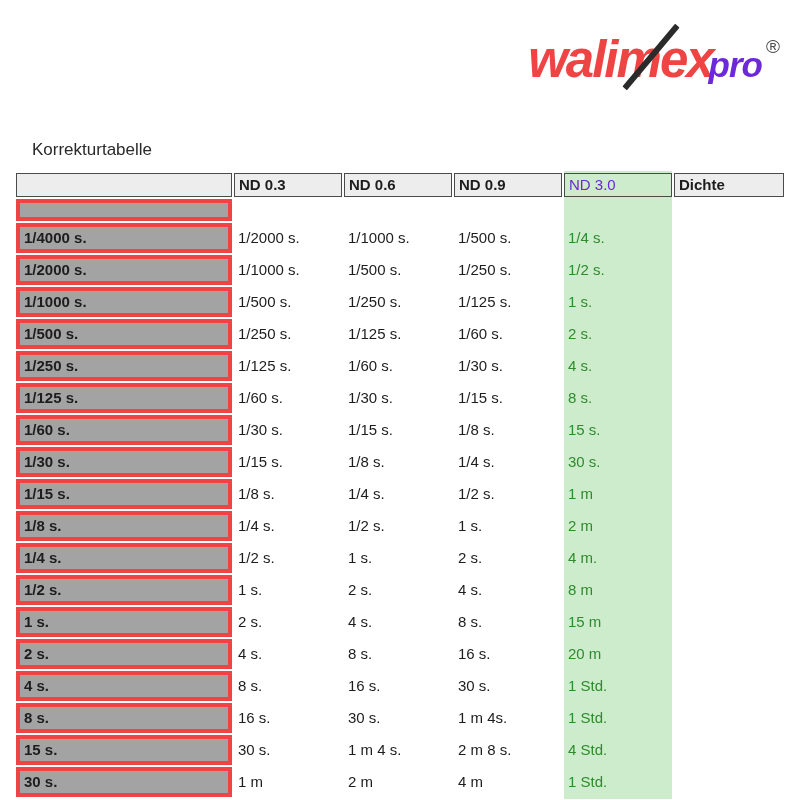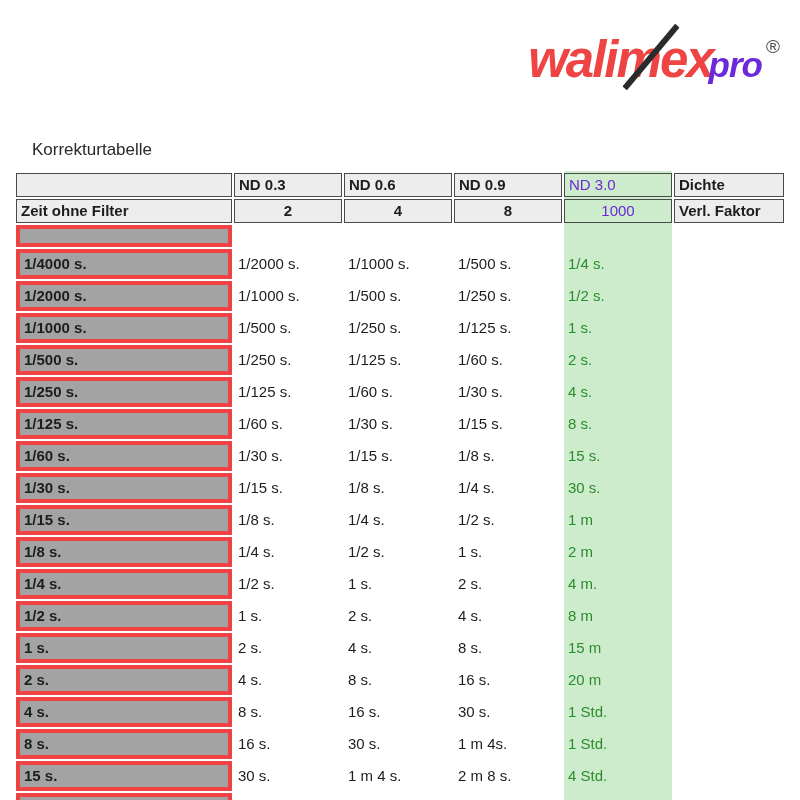--- a/index.html
+++ b/index.html
@@ -86,28 +86,20 @@
     </colgroup>
     <thead id="thead">
         <tr>
           <th class=""></th>
           <th class="">ND 0.3</th>
           <th class="">ND 0.6</th>
           <th class="">ND 0.9</th>
           <th class="green ">ND 3.0</th>
           <th class="">Dichte</th>
         </tr>
-        <tr>
-          <th class="">Zeit ohne Filter</th>
-          <th class="center">2</th>
-          <th class="center">4</th>
-          <th class="center">8</th>
-          <th class="green center">1000</th>
-          <th class="">Verl. Faktor</th>
-        </tr>
       </thead>
     <tbody id="tbody">
         <tr>
           <td class="firstcol "></td>
           <td class=""></td>
           <td class=""></td>
           <td class=""></td>
           <td class="green"></td>
           <td class=""></td>
         </tr>

